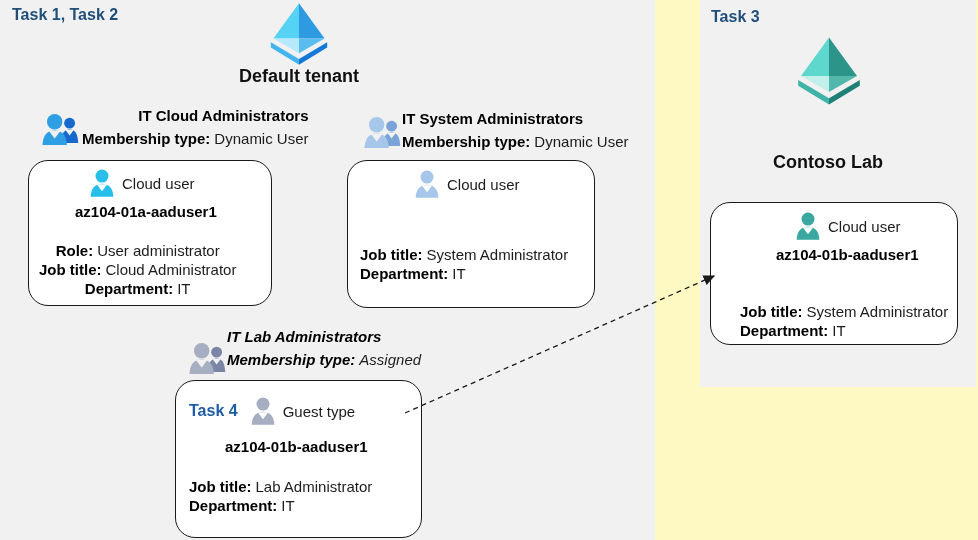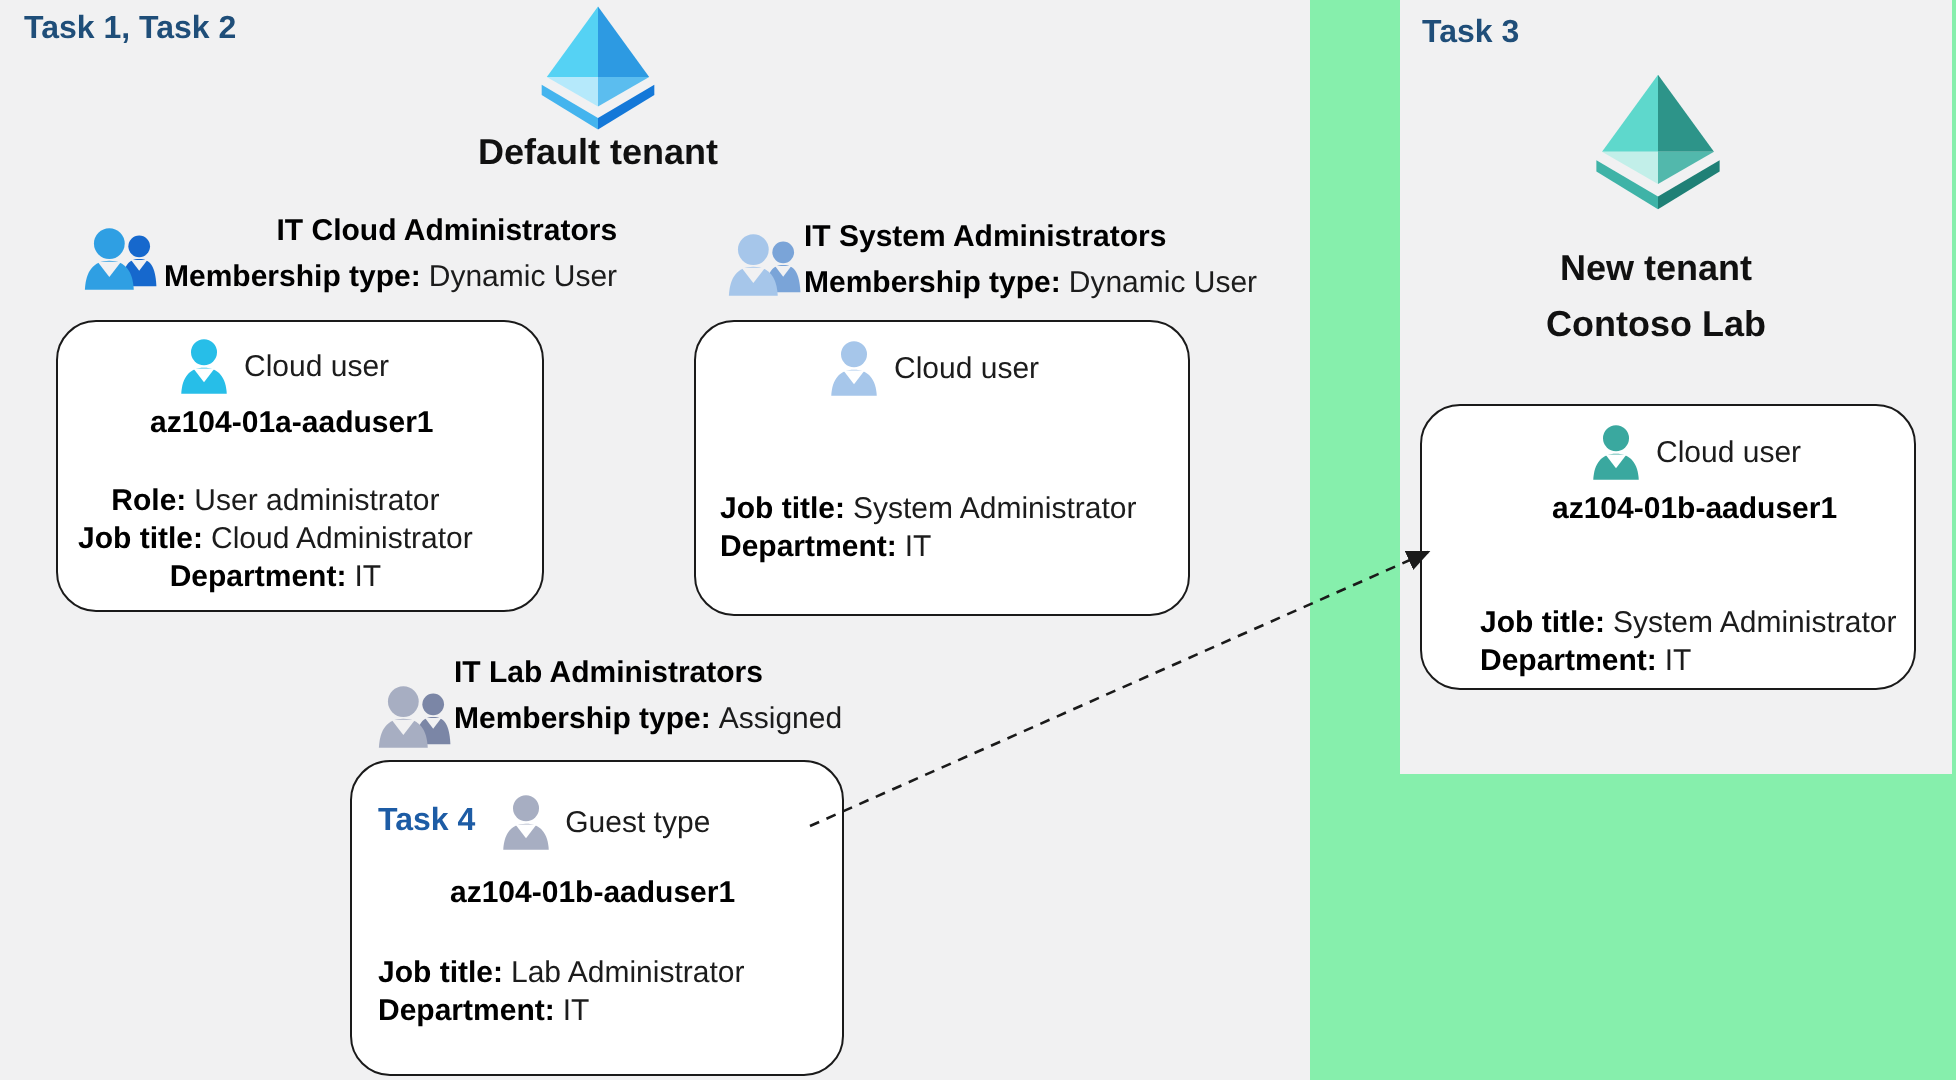--- a/index.html
+++ b/index.html
@@ -1,18 +1,18 @@
 <!DOCTYPE html>
 <html><head>
 <meta charset="utf-8">
 <style>
   * { margin:0; padding:0; box-sizing:border-box; }
   html,body { background:#ffffff; }
   body { font-family:"Liberation Sans", sans-serif; }
-  .canvas { position:relative; width:978px; height:540px; background:#86efac; overflow:hidden; }
+  .canvas { position:relative; width:978px; height:540px; background:#fef9c3; overflow:hidden; }
   .panel { position:absolute; background:#f1f1f2; }
   .panel.left  { left:0; top:0; width:655px; height:540px; }
   .panel.right { left:700px; top:0; width:276px; height:387px; }
 
   .task-label { position:absolute; font-weight:bold; font-size:16px; color:#1f4e79; }
   .tenant-name { position:absolute; font-weight:bold; font-size:18px; color:#111; text-align:center; }
 
   .tenant-icon { position:absolute; }
   .group-icon { position:absolute; }
   .group-text { position:absolute; font-size:15px; color:#1c1c1c; line-height:23px; white-space:nowrap; }
@@ -113,21 +113,21 @@
   </div>
 
   <svg class="group-icon" style="left:189px; top:340px;" width="38" height="37" viewBox="0 0 42 36">
     <circle cx="30.5" cy="11" r="6" fill="#7b86a6"></circle>
     <path d="M30.5 18 C24.5 18 21.5 22 21 33 L40 33 C39.5 22 36.5 18 30.5 18 Z" fill="#7b86a6"></path>
     <polygon points="26,18.5 30.5,24.5 35,18.5" fill="#f1f1f2"></polygon>
     <circle cx="14" cy="9.5" r="8.5" fill="#a7aec2"></circle>
     <path d="M14 19 C5 19 1 25 0.5 35 L27.5 35 C27 25 23 19 14 19 Z" fill="#a7aec2"></path>
     <polygon points="7.5,19.5 14,28 20.5,19.5" fill="#f1f1f2"></polygon>
   </svg>
-  <div class="group-text" style="left:227px; top:325px;">
+  <div class="group-text" style="left:227px; top:325px;font-style:italic;">
     <div class="group-title">IT Lab Administrators</div>
     <div>
       <span class="b">Membership type:</span><span class="field-value">Assigned</span>
     </div>
   </div>
 
   <div class="card" style="left:175px; top:380px; width:247px; height:158px;">
     <div class="card-header" style="left:13px; top:13px;">
       <span class="card-task-label">Task 4</span>
       <svg width="26" height="34" viewBox="0 0 32 36">
@@ -148,21 +148,20 @@
 
   <svg class="tenant-icon" style="left:793px; top:36px;" width="72" height="70" viewBox="0 0 100 100">
     <polygon points="50,2 10,57 50,57" fill="#5ed8cc"></polygon>
     <polygon points="50,2 90,57 50,57" fill="#2d9489"></polygon>
     <polygon points="10,57 50,80 50,57" fill="#c2efe9"></polygon>
     <polygon points="90,57 50,80 50,57" fill="#52b8ac"></polygon>
     <polygon points="6,63 50,89 50,98 6,71" fill="#3fb3a7"></polygon>
     <polygon points="94,63 94,71 50,98 50,89" fill="#1f8076"></polygon>
   </svg>
 
-  <div class="tenant-name" style="left:738px; top:124px; width:180px;">New tenant</div>
   <div class="tenant-name" style="left:738px; top:152px; width:180px;">Contoso Lab</div>
 
   <div class="card" style="left:710px; top:202px; width:248px; height:143px;">
     <div class="card-header" style="left:84px; top:6px;">
       <svg width="26" height="34" viewBox="0 0 32 36">
         <circle cx="16" cy="9.5" r="8" fill="#3aa89f"></circle>
         <path d="M16 19 C7 19 2.5 25 2 35 L30 35 C29.5 25 25 19 16 19 Z" fill="#3aa89f"></path>
         <polygon points="9.5,19.5 16,28 22.5,19.5" fill="#ffffff"></polygon>
       </svg>
       <span class="user-type-label">Cloud user</span>

